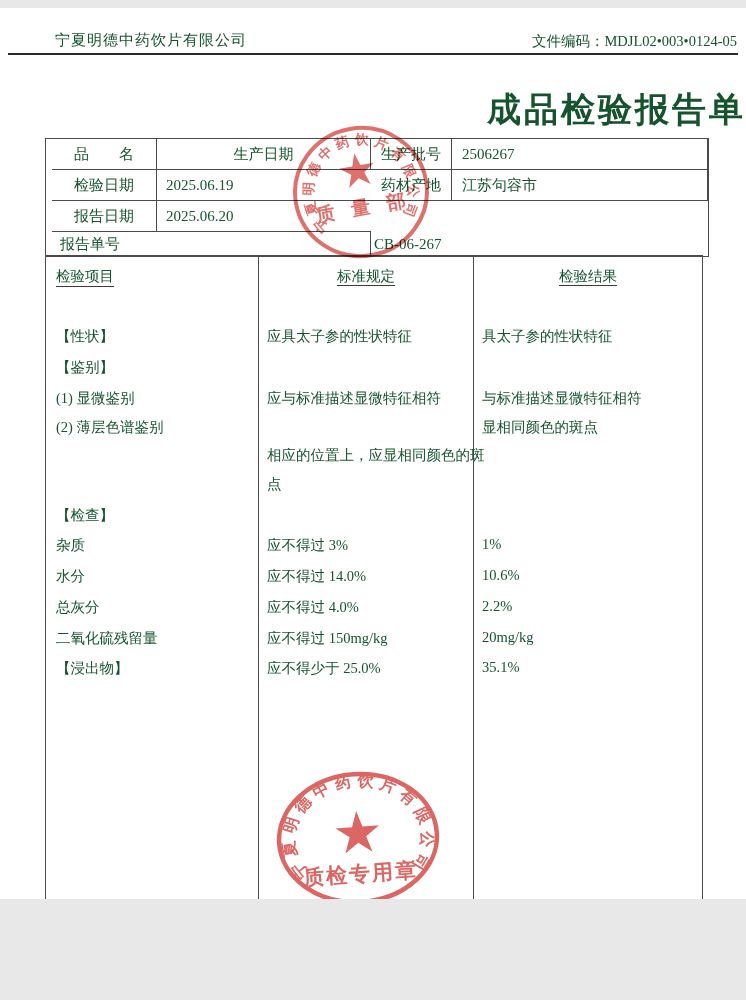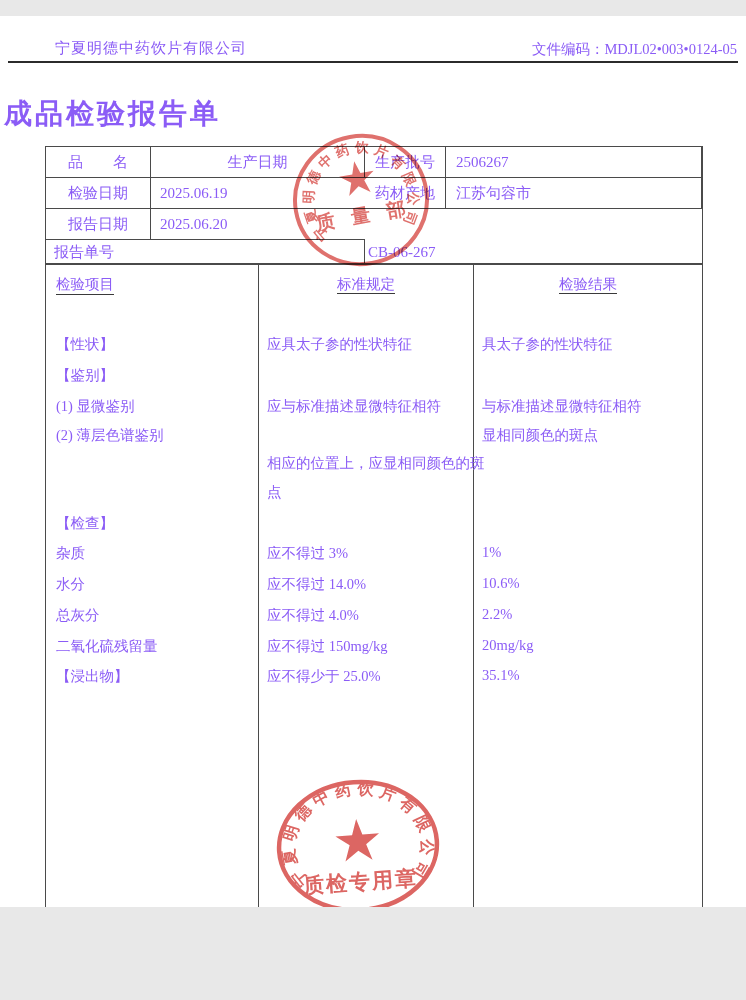--- a/index.html
+++ b/index.html
@@ -1,31 +1,31 @@
 <!DOCTYPE html>
 <html><head>
 <meta charset="utf-8">
 <style>
   html,body{margin:0;padding:0;background:#e8e8e8;}
-  #page{position:relative;width:746px;height:891px;background:#ffffff;margin:16px auto;
-        font-family:"Liberation Serif","DejaVu Serif",serif;color:#8b5cf6;overflow:hidden;}
+  #page{position:relative;width:746px;height:891px;background:#ffffff;margin:8px auto;
+        font-family:"Liberation Serif","DejaVu Serif",serif;color:#14532d;overflow:hidden;}
 
   
   .company{position:absolute;left:55px;top:23px;font-size:15px;letter-spacing:1px;}
   .doccode{position:absolute;right:9px;top:24px;font-size:14.5px;}
   .hrule{position:absolute;left:8px;top:45px;width:730px;border-top:2px solid #2b2b2b;}
 
   
-  .title{position:absolute;left:4px;right:0;top:79px;text-align:left;
-         font-size:28px;font-weight:bold;letter-spacing:3px;}
+  .title{position:absolute;left:13px;right:0;top:79px;text-align:right;
+         font-size:34px;font-weight:bold;letter-spacing:3px;}
 
   
   .info-table{position:absolute;left:45px;top:130px;width:656px;border:1px solid #4a4a4a;
               display:grid;grid-template-columns:105px 214px 81px 256px;
-              grid-template-rows:31px 31px 31px 24px;font-size:15px;}
+              grid-template-rows:31px 31px 31px 24px;font-size:15px;padding-left:6px;}
   .info-table>div{display:flex;align-items:center;box-sizing:border-box;}
   .cell-br{border-right:1px solid #4a4a4a;}
   .cell-bb{border-bottom:1px solid #4a4a4a;}
   .c-center{justify-content:center;}
   .c-pad{padding-left:10px;}
   .c-pad2{padding-left:9px;}
   .c-pad3{padding-left:8px;}
   .c-pad4{padding-left:3px;}
   .span12{grid-column:1/3;}
   .span34{grid-column:3/5;}

